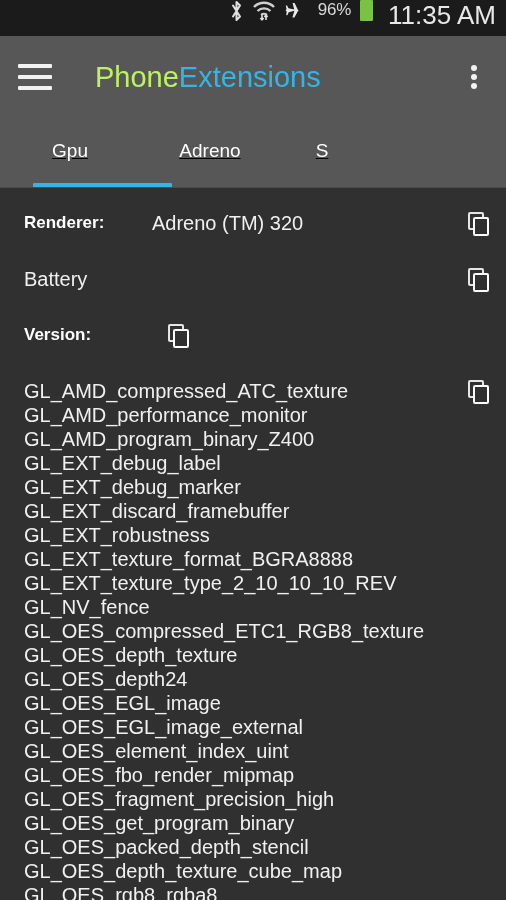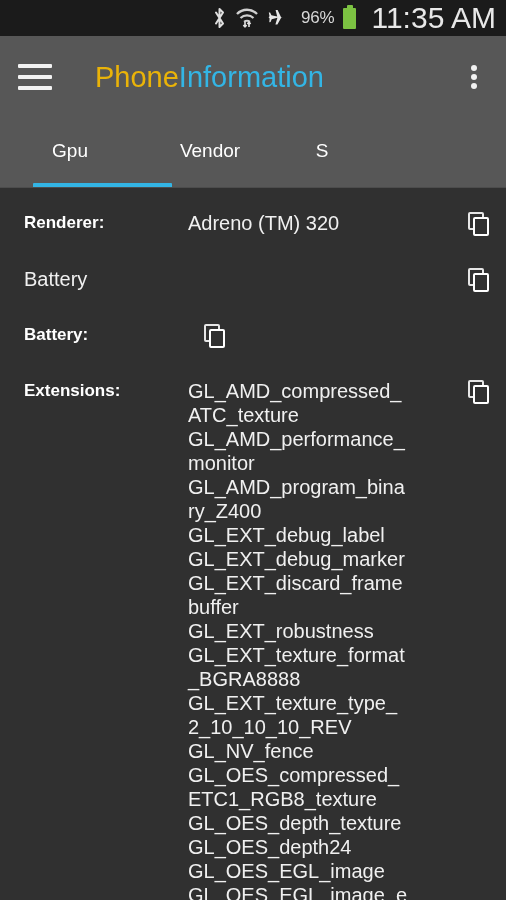--- a/index.html
+++ b/index.html
@@ -9,21 +9,21 @@
     font-family:"Liberation Sans", sans-serif;
     overflow:hidden;
   }
 
   
   .statusbar{
     position:relative;
     height:36px;
     background:#1b1b1b;
     display:flex;
-    align-items:center;
+    align-items:flex-start;
     justify-content:flex-end;
     padding-right:10px;
     gap:8px;
   }
   .sb-icon{ display:flex; align-items:center; justify-content:center; }
   .sb-pct{
     color:#d8d8d8; font-size:17px; letter-spacing:-0.2px;
     margin-left:2px;
   }
   .sb-batt{
@@ -31,21 +31,21 @@
     background:#7cc242;
     border-radius:1px;
     position:relative;
     margin-left:1px;
   }
   .sb-batt:before{
     content:""; position:absolute; top:-3px; left:3.5px;
     width:6px; height:3px; background:#7cc242; border-radius:1px 1px 0 0;
   }
   .sb-time{
-    color:#e8e8e8; font-size:30px; margin-left:7px; letter-spacing:0px;
+    color:#e8e8e8; font-size:26px; margin-left:7px; letter-spacing:0px;
   }
 
   
   .appbar{
     height:82px;
     background:#575757;
     display:flex;
     align-items:center;
     padding:0 18px;
   }
@@ -53,21 +53,21 @@
     width:34px; height:26px;
     display:flex; flex-direction:column; justify-content:space-between;
     cursor:pointer; flex:none;
   }
   .hamburger i{ display:block; height:4px; background:#f2f2f2; border-radius:1px; }
   .apptitle{
     margin-left:43px;
     font-size:29px;
     white-space:nowrap;
   }
-  .apptitle .t1{ color:#eab308; }
+  .apptitle .t1{ color:#bef264; }
   .apptitle .t2{ color:#33b5e5; }
   .overflow{
     margin-left:auto;
     width:28px; height:28px;
     display:flex; flex-direction:column; align-items:center;
     justify-content:space-between; padding:2px 0;
     cursor:pointer; flex:none;
   }
   .overflow i{ width:6px; height:6px; border-radius:50%; background:#f2f2f2; display:block; }
 
@@ -76,20 +76,21 @@
     height:70px;
     background:#575757;
     position:relative;
     overflow:hidden;
   }
   .tabrow{
     display:flex;
     height:100%;
     align-items:flex-end;
     padding-top:22px;
+    text-decoration:underline;
   }
   .tab{
     flex:none;
     text-align:center;
     color:#ffffff;
     font-size:19px;
     cursor:pointer;
     position:relative;
     height:48px;
   }
@@ -114,21 +115,20 @@
     height:712px;
     padding-top:14px;
     position:relative;
     overflow:hidden;
   }
   .row{
     display:flex;
     padding:0 0 0 24px;
     margin-bottom:22px;
     align-items:flex-start;
-    gap:36px;
   }
   .row-label{
     width:128px;
     flex:none;
     color:#ffffff;
     font-weight:bold;
     font-size:17px;
     line-height:24px;
     padding-top:9px;
   }
@@ -201,33 +201,33 @@
   <span class="sb-time">11:35 AM</span>
 </div>
 
 <div class="appbar">
   <div class="hamburger">
     <i></i>
       <i></i>
       <i></i>
   </div>
   <div class="apptitle">
-    <span class="t1">Phone</span><span class="t2">Information</span>
+    <span class="t1">Phone</span><span class="t2">Extensions</span>
   </div>
   <div class="overflow">
     <i></i>
       <i></i>
       <i></i>
   </div>
 </div>
 
 <div class="tabs">
   <div class="tabrow" id="tabrow">
       <div class="tab" style="width: 140px;"><span>Gpu</span><div class="tab-indicator" style="left: 33px; width: 139px;"></div></div>
-      <div class="tab" style="width: 140px;"><span>Vendor</span></div>
+      <div class="tab" style="width: 140px;"><span>Adreno</span></div>
       <div class="tab" style="width: 84px;"><span>S</span></div>
     </div>
 </div>
 
 <div class="content">
   <div id="rows">
       <div class="row">
         <div class="row-label">Renderer:</div>
         <div class="row-value">Adreno (TM) 320</div>
         <div class="copy-icon">
@@ -240,30 +240,29 @@
       <div class="row">
         <div class="row-value">Battery</div>
         <div class="copy-icon">
           <span class="copy-glyph">
             <span class="back"></span>
             <span class="front"></span>
           </span>
         </div>
       </div>
       <div class="row">
-        <div class="row-label">Battery:</div>
+        <div class="row-label">Version:</div>
         <div class="copy-icon">
           <span class="copy-glyph">
             <span class="back"></span>
             <span class="front"></span>
           </span>
         </div>
       </div>
       <div class="row ext-row">
-        <div class="row-label">Extensions:</div>
         <div class="row-value">GL_AMD_compressed_ATC_texture
 GL_AMD_performance_monitor
 GL_AMD_program_binary_Z400
 GL_EXT_debug_label
 GL_EXT_debug_marker
 GL_EXT_discard_framebuffer
 GL_EXT_robustness
 GL_EXT_texture_format_BGRA8888
 GL_EXT_texture_type_2_10_10_10_REV
 GL_NV_fence

